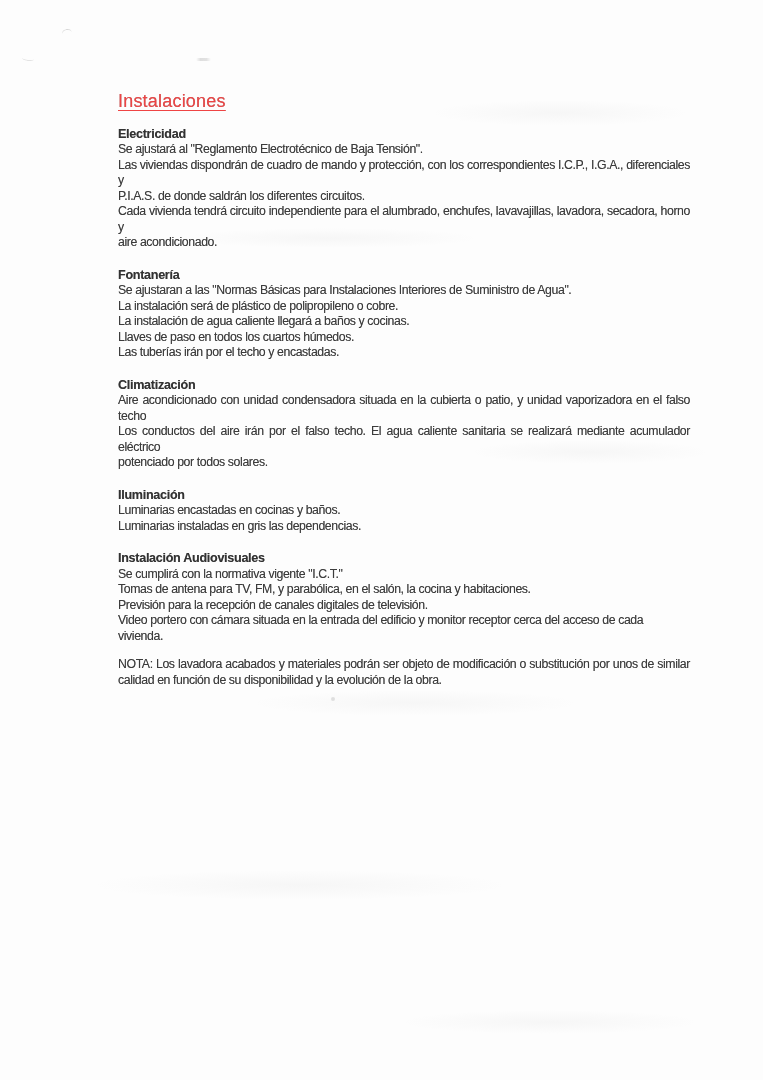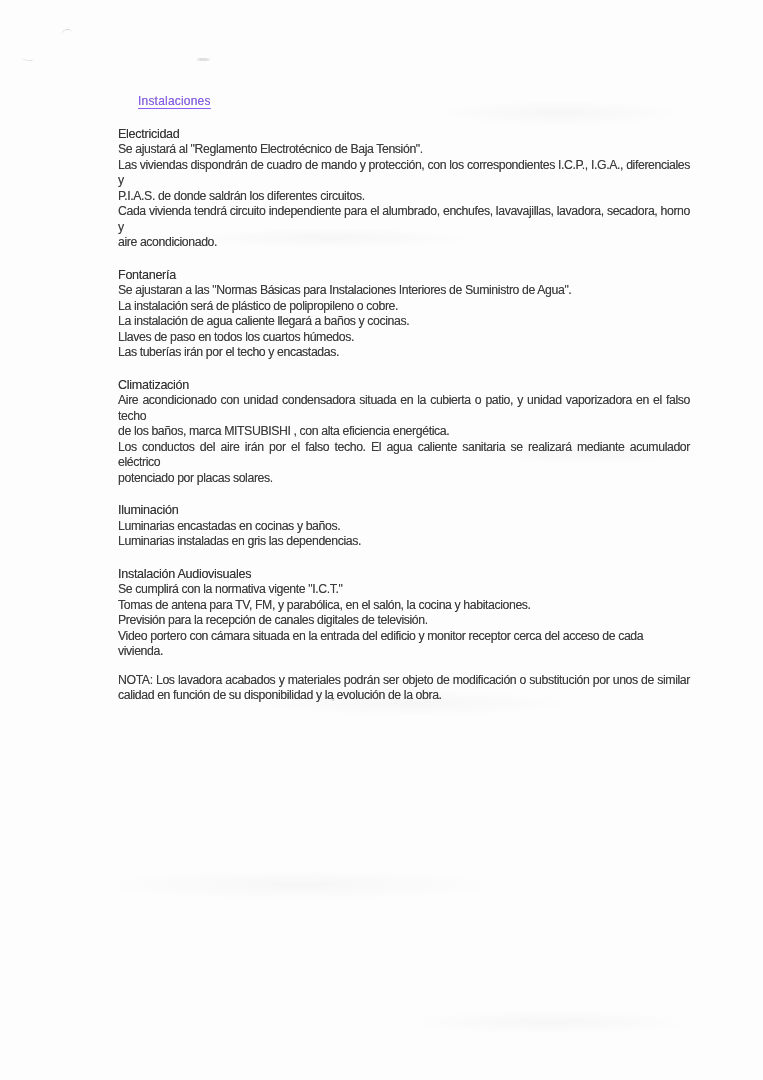--- a/index.html
+++ b/index.html
@@ -21,35 +21,34 @@
     left: 118px;
     top: 94px;
     width: 572px;
     font-size: 12.3px;
     letter-spacing: -0.4px;
     line-height: 15.5px;
     color: #3c3c3c;
     text-shadow: 0 0 0.6px rgba(70,70,70,0.55);
   }
   .doc-title {
-    font-size: 12px;
+    font-size: 18px;
     letter-spacing: 0.2px;
-    color: #8b5cf6;
+    color: #ef4444;
     text-decoration: underline;
     text-underline-offset: 3px;
     margin-bottom: 17px;
     display: inline-block;
-    margin-left: 20px;
   }
   .title-row { height: 15.5px; margin-bottom: 17px; }
   .title-row .doc-title { margin-bottom: 0; }
   .section { margin-top: 17px; }
   .section:first-of-type { margin-top: 0; }
   .heading {
-    font-weight: normal;
+    font-weight: bold;
     font-size: 12.6px;
     color: #323232;
     letter-spacing: -0.3px;
   }
   .line {
     white-space: pre-wrap;
     min-height: 15.5px;
   }
   .line.j {
     white-space: normal;
@@ -129,23 +128,22 @@
       <div class="line">Se ajustaran a las "Normas Básicas para Instalaciones Interiores de Suministro de Agua".</div>
       <div class="line">La instalación será de plástico de polipropileno o cobre.</div>
       <div class="line">La instalación de agua caliente llegará a baños y cocinas.</div>
       <div class="line">Llaves de paso en todos los cuartos húmedos.</div>
       <div class="line">Las tuberías irán por el techo y encastadas.</div>
     </div>
 
     <div class="section">
       <div class="heading">Climatización</div>
       <div class="line j">Aire acondicionado con unidad condensadora situada en la cubierta o patio, y unidad vaporizadora en el falso techo</div>
-      <div class="line">de los baños, marca MITSUBISHI , con alta eficiencia energética.</div>
       <div class="line j">Los conductos del aire irán por el falso techo. El  agua caliente sanitaria se realizará mediante acumulador eléctrico</div>
-      <div class="line">potenciado por placas solares.</div>
+      <div class="line">potenciado por todos solares.</div>
     </div>
 
     <div class="section">
       <div class="heading">Iluminación</div>
       <div class="line">Luminarias encastadas en cocinas y baños.</div>
       <div class="line">Luminarias instaladas en gris las dependencias.</div>
     </div>
 
     <div class="section">
       <div class="heading">Instalación Audiovisuales</div>

